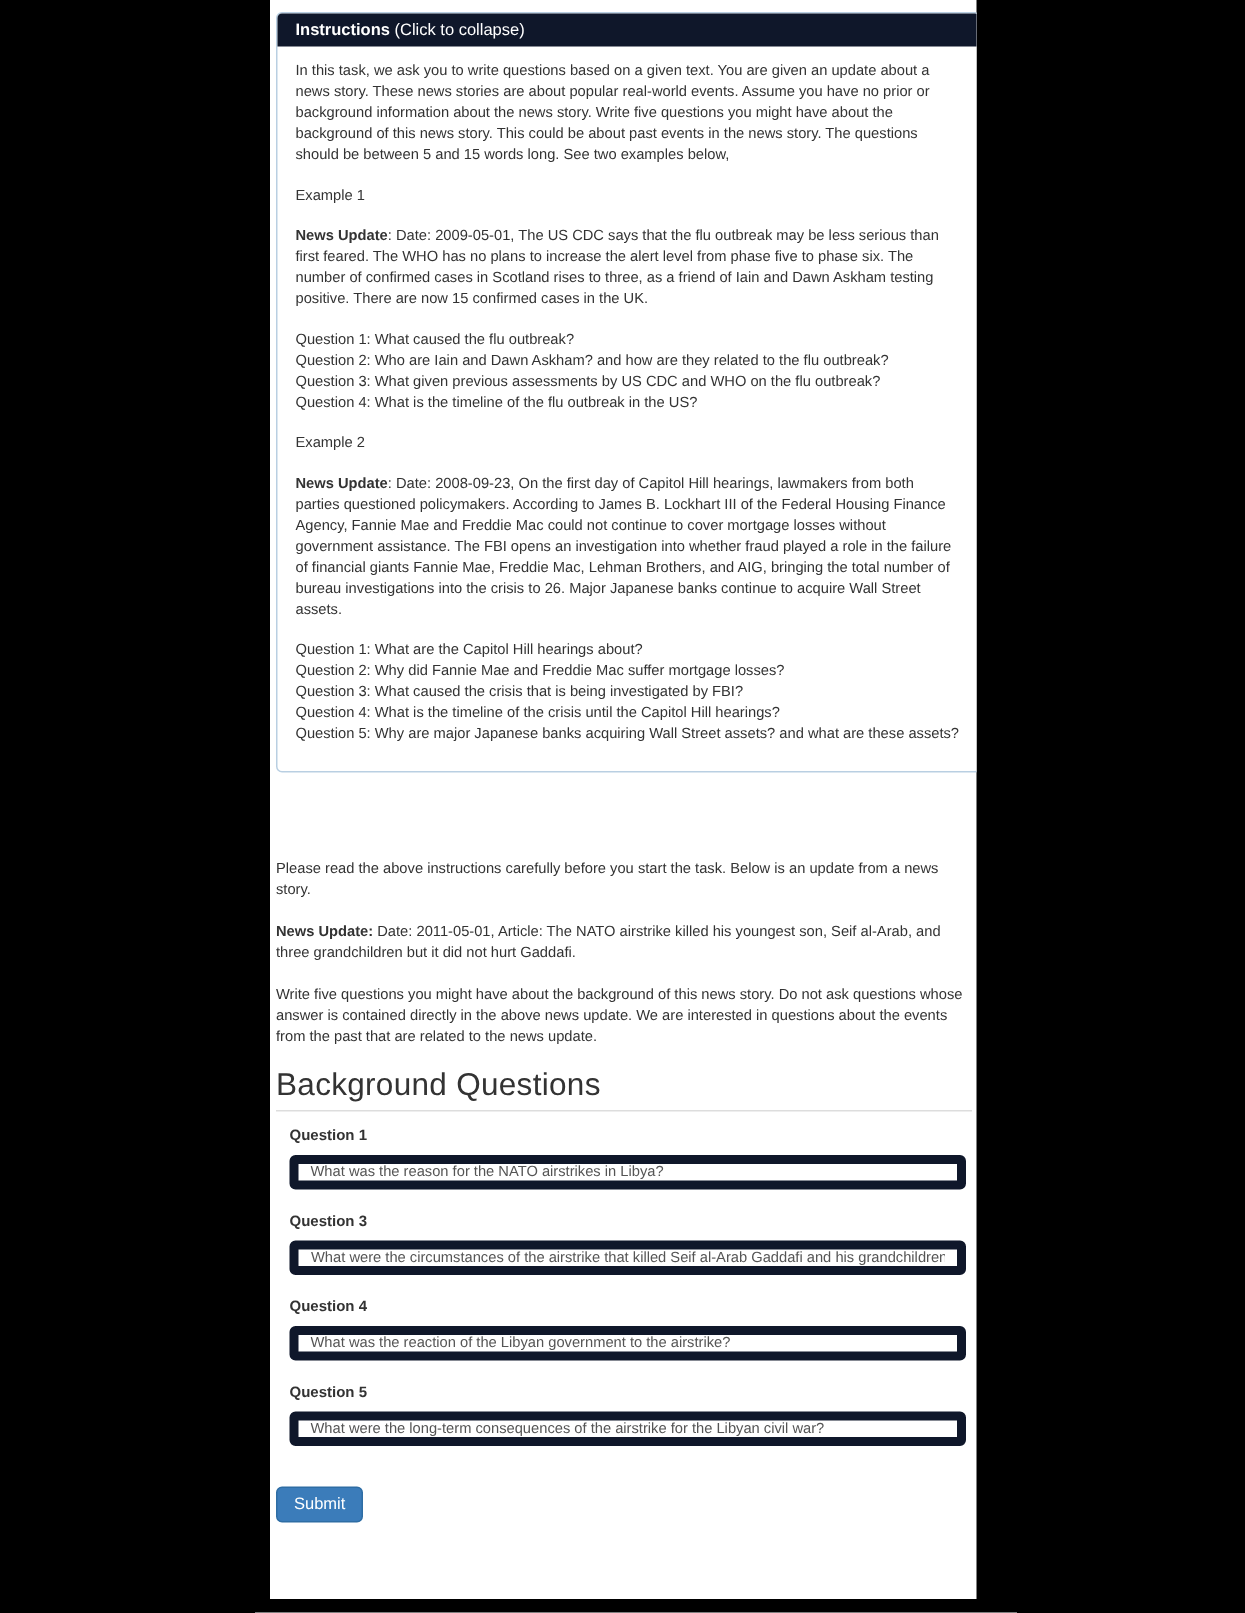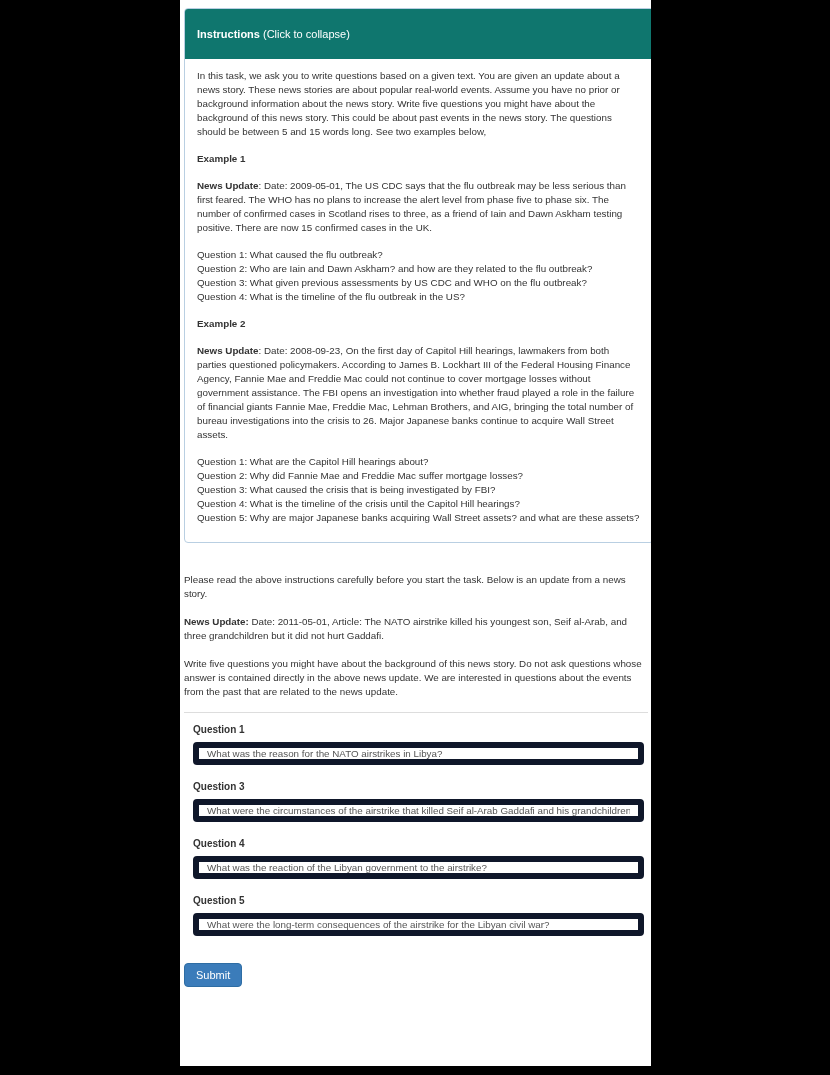--- a/index.html
+++ b/index.html
@@ -11,27 +11,27 @@
   .content{
     position:absolute;left:180px;top:0;width:471px;height:1066px;
     background:#fff;overflow:hidden;font-size:9.8px;line-height:14px;
   }
   
   .panel{
     position:absolute;left:4px;top:8px;width:468px;
     border:1px solid #b9cfe2;border-radius:4px;background:#fff;
   }
   .panel-heading{
-    background:#0f766e;color:#fff;padding:18px 12px;font-size:11px;
+    background:#0f172a;color:#fff;padding:4px 12px;font-size:11px;
     border-radius:3px 3px 0 0;cursor:pointer;
   }
   .panel-heading b{font-weight:bold;}
   .panel-body{padding:10px 12px 4px 12px;}
   .panel-body p{margin:0 0 13px 0;}
-  .ex-heading{font-weight:bold;margin:0 0 13px 0;}
+  .ex-heading{font-weight:normal;margin:0 0 13px 0;}
   .q-list{margin:0 0 13px 0;}
   
   .below-panel{position:absolute;left:4px;top:573px;width:463px;}
   .below-panel p{margin:0 0 14px 0;}
   
   .bq-section{position:absolute;left:4px;top:712px;width:464px;}
   .bq-title{
     font-size:21px;font-weight:500;margin:0 0 4px 0;color:#333;
     line-height:24px;letter-spacing:.2px;
   }
@@ -86,20 +86,21 @@
     </div>
   </div>
 
   <div class="below-panel">
     <p>Please read the above instructions carefully before you start the task. Below is an update from a news story.</p>
     <p><b>News Update:</b><span> Date: 2011-05-01, Article: The NATO airstrike killed his youngest son, Seif al-Arab, and three grandchildren but it did not hurt Gaddafi.</span></p>
     <p>Write five questions you might have about the background of this news story. Do not ask questions whose answer is contained directly in the above news update. We are interested in questions about the events from the past that are related to the news update.</p>
   </div>
 
   <div class="bq-section">
+    <div class="bq-title">Background Questions</div>
     <hr class="bq-rule">
 
     <div class="form-area">
       <div class="form-group">
         <label>Question 1</label>
         <input class="form-control" type="text" value="What was the reason for the NATO airstrikes in Libya?" style="">
       </div>
       <div class="form-group">
         <label>Question 3</label>
         <input class="form-control" type="text" value="What were the circumstances of the airstrike that killed Seif al-Arab Gaddafi and his grandchildren?" style="">

